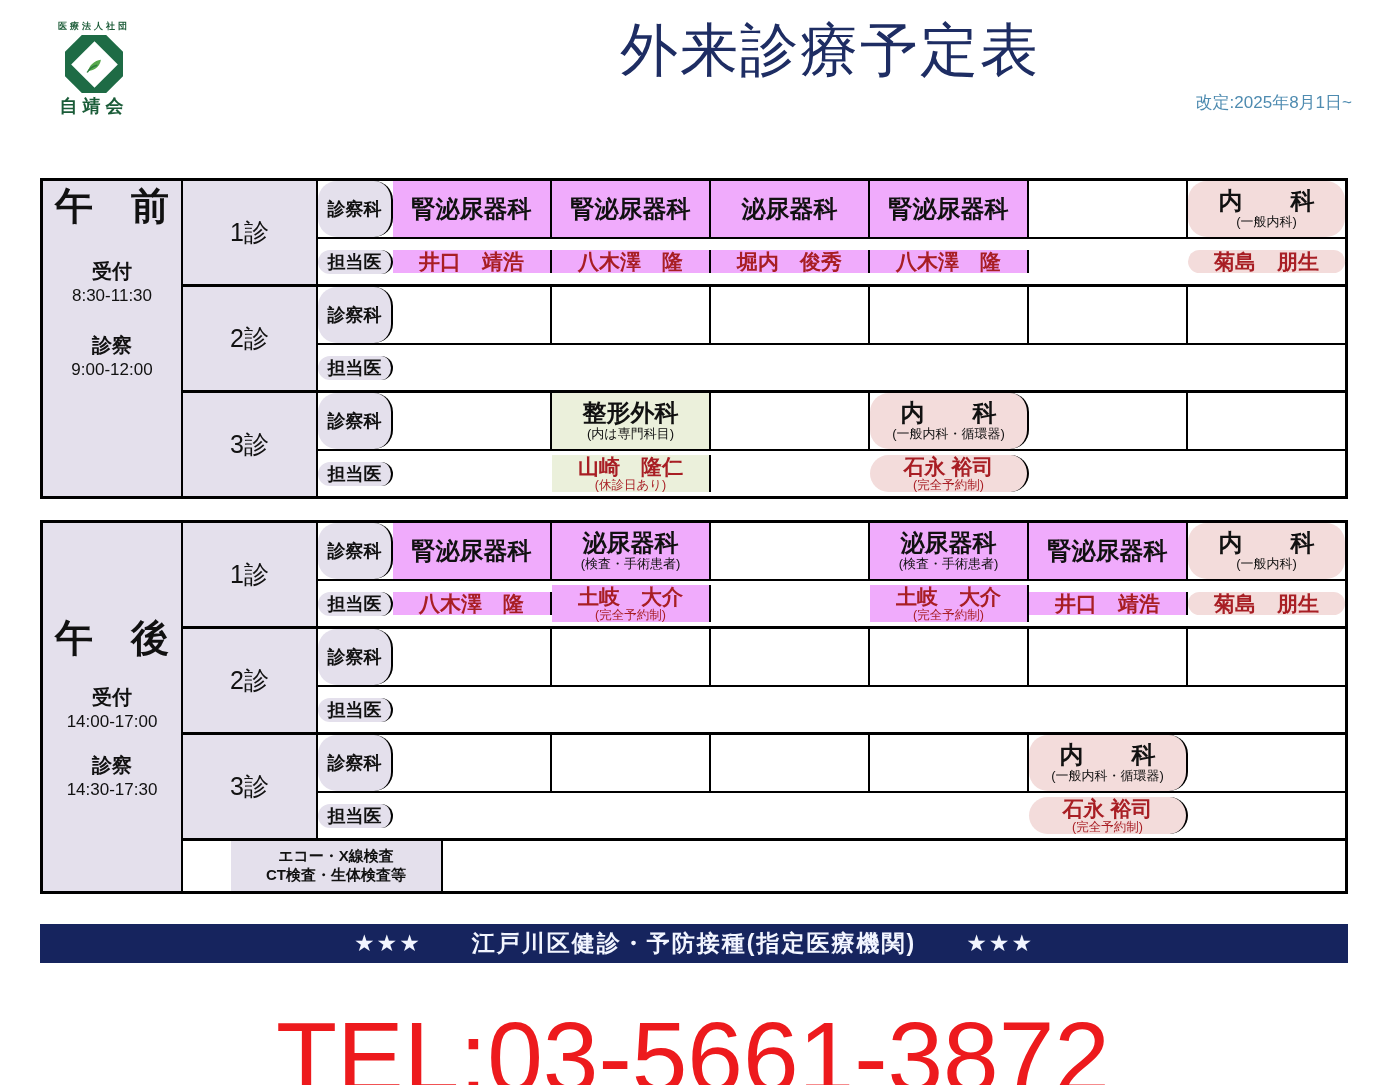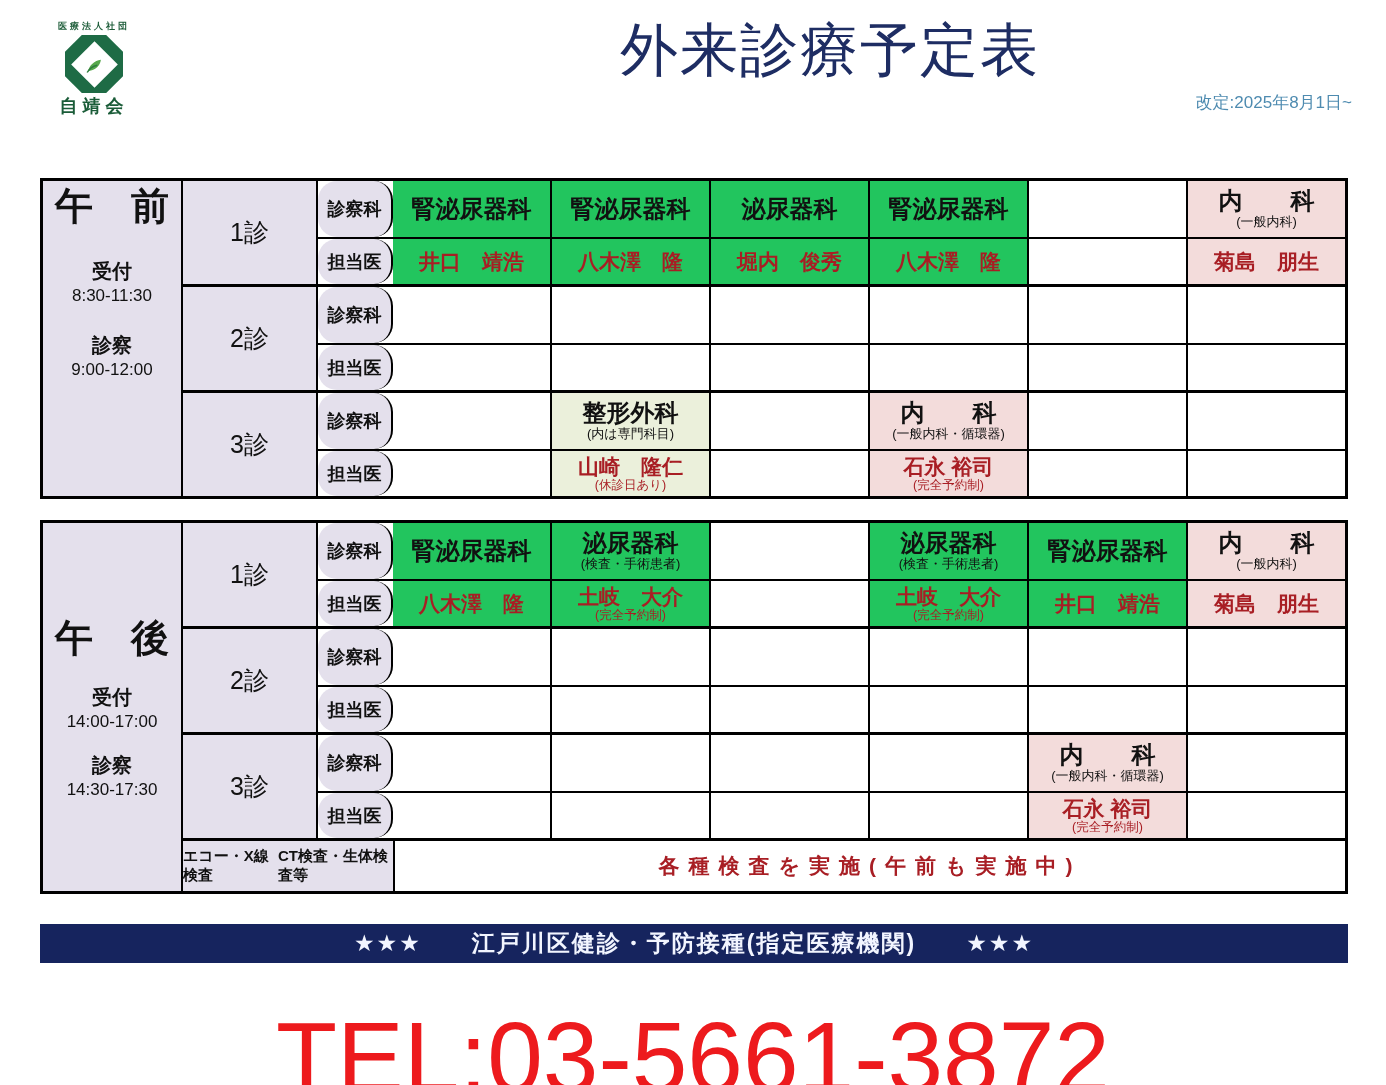--- a/index.html
+++ b/index.html
@@ -42,37 +42,37 @@
   .time-label { font-size:20px; font-weight:bold; }
   .time-value { font-size:17px; margin-top:1px; white-space:nowrap; }
   .main-col { flex:1; display:flex; flex-direction:column; }
   .block { display:flex; border-bottom:3px solid #000; }
   .morning .block:last-child { border-bottom:none; }
   .block-name { width:135px; border-right:2px solid #000; background:#e4e0ec;
     display:flex; align-items:center; justify-content:center; font-size:25px; }
   .block-rows { flex:1; display:flex; flex-direction:column; }
   .srow { display:flex; }
   .dept-row { height:58px; border-bottom:2px solid #000; }
-  .doc-row { height:45px; }
+  .doc-row { height:45px;align-items:center; }
   .row-label { width:75px; border-right:2px solid #000; background:#e4e0ec;
     display:flex; align-items:center; justify-content:center; font-size:18px; font-weight:bold;border-radius:19px; }
   .cell { flex:1; display:flex; flex-direction:column; align-items:center; justify-content:center;
     border-right:2px solid #000; overflow:hidden; line-height:1.12; text-align:center; }
   .cell:last-child { border-right:none; }
-  .cell.blue  { background:#22c55e; }
-  .cell.pink  { background:#f3dcdb; }
+  .cell.blue  { background:#f0abfc; }
+  .cell.pink  { background:#f3dcdb;border-radius:19px; }
   .cell.green { background:#ebf0db; }
   .dept-row .ct { font-size:24px; font-weight:bold; white-space:nowrap; }
   .dept-row .cs { font-size:13px; white-space:nowrap; }
   .doc-row .ct { font-size:21px; font-weight:bold; color:#a81e24; white-space:nowrap; }
   .doc-row .cs { font-size:12.5px; color:#a81e24; white-space:nowrap; }
   .ct:empty, .cs:empty { display:none; }
   .exam-row { height:50px; display:flex; }
   .exam-label { width:212px; border-right:2px solid #000; background:#e4e0ec; display:flex;
-    flex-direction:row; align-items:center; justify-content:center; font-size:15px; font-weight:bold; line-height:1.25; }
+    flex-direction:column; align-items:center; justify-content:center; font-size:15px; font-weight:bold; line-height:1.25;margin-left:48px; }
   .exam-content { flex:1; display:flex; align-items:center; justify-content:center;
     color:#a81e24; font-size:21px; font-weight:bold; letter-spacing:9px; white-space:nowrap; }
   
   .banner { position:absolute; left:40px; top:924px; width:1308px; height:39px; background:#16245e;
     color:#f2f5ff; display:flex; align-items:center; justify-content:center;
     font-size:23px; font-weight:bold; letter-spacing:2px; }
   .tel { position:absolute; left:0; top:1000px; width:1386px; text-align:center;
     font-size:100px; color:#ed1a1d; font-weight:500; white-space:nowrap; }
 </style>
 </head>
@@ -333,21 +333,20 @@
             <div class="cell"></div>
           </div>
         </div>
       </div>
 
       <div class="exam-row">
         <div class="exam-label">
           <div>エコー・X線検査</div>
           <div>CT検査・生体検査等</div>
         </div>
-        <div class="exam-content">各種検査を実施(午前も実施中)</div>
       </div>
 
     </div>
   </section>
 
   <div class="banner">★★★　　江戸川区健診・予防接種(指定医療機関)　　★★★</div>
   <div class="tel">TEL:03-5661-3872</div>
 
 </div>
 

